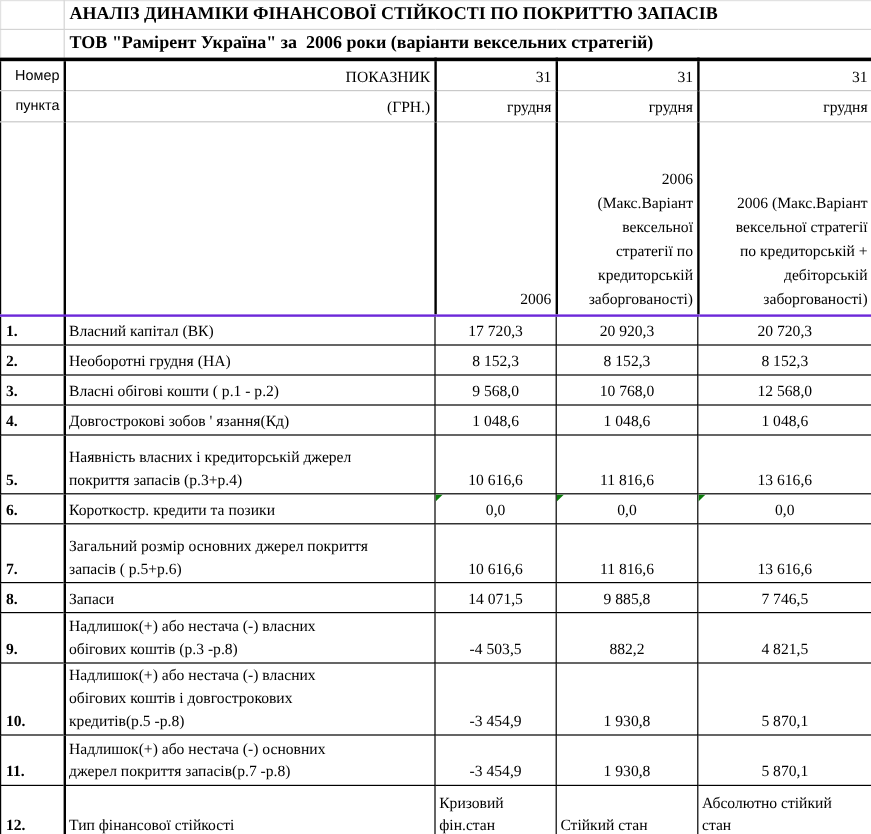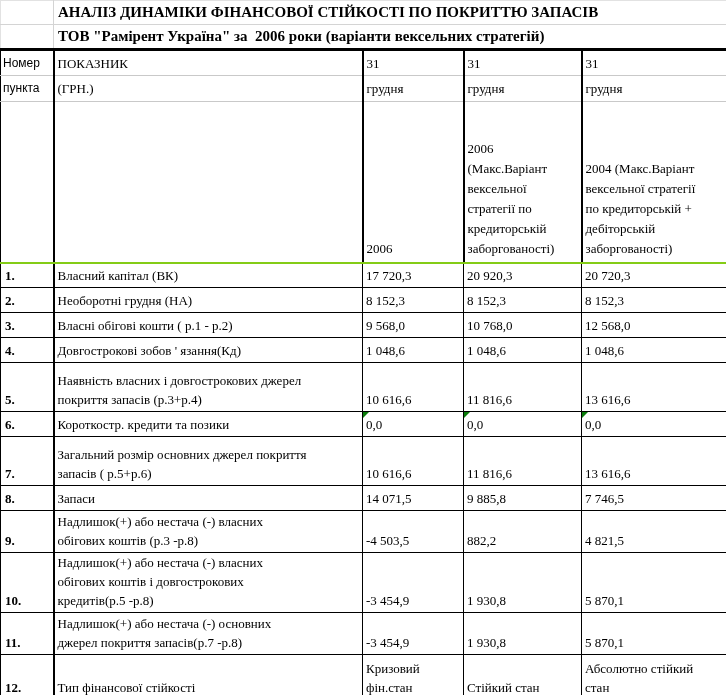--- a/index.html
+++ b/index.html
@@ -9,33 +9,33 @@
   td{padding:0 3px;vertical-align:bottom;overflow:hidden;font-size:13px;line-height:19px;}
 
   
   tr.title td{border-top:1px solid #e2e2e2;border-bottom:1px solid #d4d4d4;
               font-weight:bold;font-size:15px;vertical-align:middle;white-space:pre-wrap;}
   tr.title td.corner-blank{border-right:1px solid #d4d4d4;border-left:1px solid #e2e2e2;}
   tr.title2 td{border-top:none;border-bottom:3px solid #000;}
   tr.title td.title-text{padding-left:4px;margin-left:30px;}
 
   
-  tr.hdr td{border-left:2px solid #000;border-right:1px solid #000;vertical-align:middle;text-align:left;}
+  tr.hdr td{border-left:2px solid #000;border-right:1px solid #000;vertical-align:middle;text-align:right;}
   tr.hdr td:first-child{border-left:1px solid #000;border-right:2px solid #000;}
   tr.h1 td,tr.h2 td{border-bottom:1px solid var(--grid);}
   tr.h2 td{border-top:1px solid var(--grid);margin-top:12px;}
-  tr.h3 td{border-top:1px solid var(--grid);border-bottom:2px solid #84cc16;vertical-align:bottom;margin-left:27px;}
+  tr.h3 td{border-top:1px solid var(--grid);border-bottom:2px solid #6d28d9;vertical-align:bottom;margin-left:27px;}
   td.corner{font-family:"Liberation Sans","DejaVu Sans",sans-serif;font-size:12px;text-align:left;padding-left:2px;}
   td.scen{white-space:pre-line;text-align:center;line-height:20px;padding-bottom:3px;}
 
   
   tr.data td{border:1px solid #000;}
   tr.data td.num{font-weight:bold;padding-left:4px;padding-bottom:2px;border-right:2px solid #000;}
   tr.data td.lbl{white-space:pre-line;padding-bottom:2px;padding-right:1px;margin-top:28px;}
-  tr.data td.val{text-align:left;padding-right:3px;padding-bottom:2px;position:relative;}
+  tr.data td.val{text-align:center;padding-right:3px;padding-bottom:2px;position:relative;}
   tr.data td.tval{text-align:left;white-space:pre-line;padding-bottom:2px;}
   tr.last td{border-bottom:3px solid #000;}
 
   
   .tri{position:absolute;top:0;left:0;width:0;height:0;display:block;
        border-top:6px solid var(--green);border-right:6px solid transparent;}
 </style>
 </head>
 <body>
 
@@ -75,21 +75,21 @@
   <tr class="hdr h3" style="height:161px">
     <td></td>
     <td></td>
     <td class="scen">2006</td>
     <td class="scen">2006
 (Макс.Варіант
 вексельної
 стратегії по
 кредиторській
 заборгованості)</td>
-    <td class="scen">2004 (Макс.Варіант
+    <td class="scen">2006 (Макс.Варіант
 вексельної стратегії
 по кредиторській +
 дебіторській
 заборгованості)</td>
   </tr>
 
   <tr class="data" style="height:25px">
     <td class="num">1.</td>
     <td class="lbl">Власний капітал (ВК)</td>
     <td class="val">17 720,3</td>
@@ -112,21 +112,21 @@
   </tr>
   <tr class="data" style="height:25px">
     <td class="num">4.</td>
     <td class="lbl">Довгострокові зобов ' язання(Кд)</td>
     <td class="val">1 048,6</td>
     <td class="val">1 048,6</td>
     <td class="val">1 048,6</td>
   </tr>
   <tr class="data" style="height:49px">
     <td class="num">5.</td>
-    <td class="lbl">Наявність власних і довгострокових джерел
+    <td class="lbl">Наявність власних і кредиторській джерел
 покриття запасів (р.3+р.4)</td>
     <td class="val">10 616,6</td>
     <td class="val">11 816,6</td>
     <td class="val">13 616,6</td>
   </tr>
   <tr class="data" style="height:25px">
     <td class="num">6.</td>
     <td class="lbl">Короткостр. кредити та позики</td>
     <td class="val"><i class="tri"></i><span>0,0</span></td>
     <td class="val"><i class="tri"></i><span>0,0</span></td>

